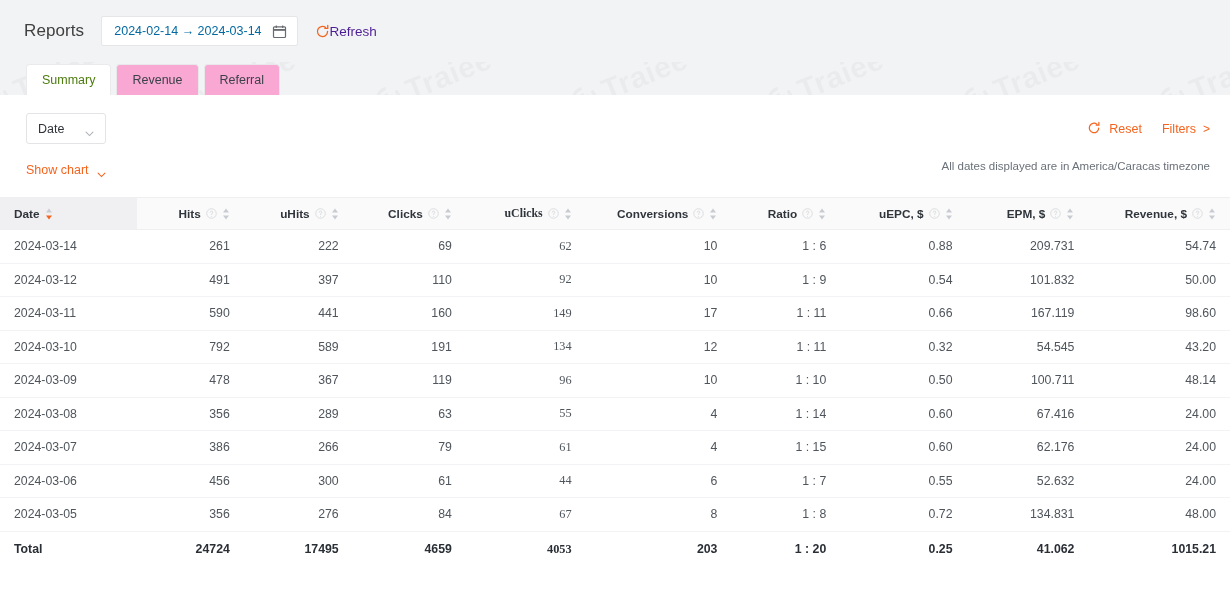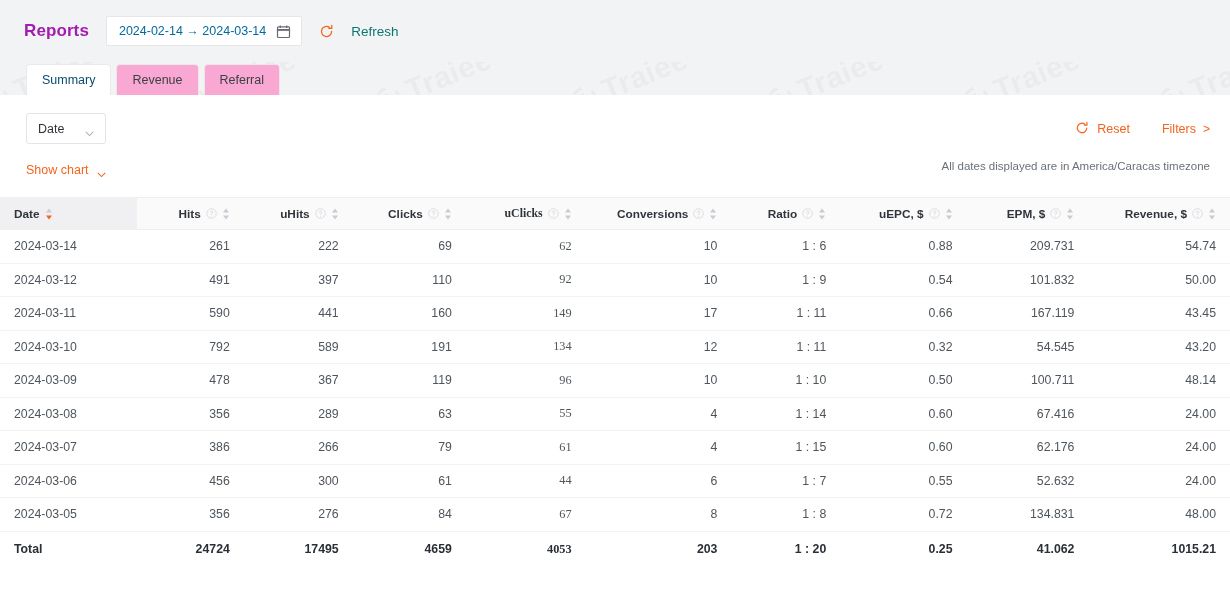--- a/index.html
+++ b/index.html
@@ -43,22 +43,22 @@
     position: relative;
     z-index: 10;
     height: 62px;
     background: #f2f3f5;
     display: flex;
     align-items: center;
     padding: 0 0 0 24px;
   }
   .page-title {
     font-size: 17px;
-    font-weight: 700;
-    color: #a21caf;
+    font-weight: 400;
+    color: #404040;
     letter-spacing: 0.1px;
   }
   .daterange {
     margin-left: 17px;
     height: 30px;
     background: #fff;
     border: 1px solid #e6e6e8;
     border-radius: 2px;
     display: flex;
     align-items: center;
@@ -71,22 +71,22 @@
   .daterange-text {
     font-size: 12.5px;
     color: #0369a1;
     white-space: nowrap;
   }
   .cal-icon { width: 15px; height: 15px; flex: none; opacity: .78; }
   .refresh-btn {
     margin-left: 17px;
     display: flex;
     align-items: center;
-    gap: 17px;
-    color: #0f766e;
+    gap: 0;
+    color: #4c1d95;
     font-size: 13.5px;
     cursor: pointer;
     user-select: none;
   }
   .refresh-ico { width: 15px; height: 15px; flex: none; }
 
   
   .tabs {
     position: relative;
     z-index: 10;
@@ -105,21 +105,21 @@
     color: #3c4149;
     background: #f9a8d4;
     border: 1px solid #e8e8ea;
     border-bottom: none;
     border-radius: 4px 4px 0 0;
     cursor: pointer;
     white-space: nowrap;
   }
   .tab.active {
     background: #fff;
-    color: #0c4a6e;
+    color: #4d7c0f;
     border-color: #eaeaec;
   }
 
   
   .panel {
     position: relative;
     z-index: 10;
     margin: 0;
     background: #fff;
     height: calc(598px - 62px - 33px);
@@ -159,21 +159,21 @@
     cursor: pointer;
     user-select: none;
   }
   .show-chart .chev { opacity: 1; }
 
   .toolbar-right {
     display: flex;
     flex-direction: column;
     align-items: flex-end;
   }
-  .tr-actions { display: flex; align-items: center; gap: 32px; height: 31px; }
+  .tr-actions { display: flex; align-items: center; gap: 20px; height: 31px; }
   .reset-btn, .filters-btn {
     display: flex;
     align-items: center;
     gap: 7px;
     color: #f4641e;
     font-size: 12.5px;
     cursor: pointer;
     user-select: none;
   }
   .tz-note {
@@ -682,21 +682,21 @@
           <tr>
             <td class="col-date col-date">2024-03-11</td>
             <td class="col-hits">590</td>
             <td class="col-uhits">441</td>
             <td class="col-clicks">160</td>
             <td class="col-uclicks">149</td>
             <td class="col-conv">17</td>
             <td class="col-ratio">1 : 11</td>
             <td class="col-uepc">0.66</td>
             <td class="col-epm">167.119</td>
-            <td class="col-rev">43.45</td>
+            <td class="col-rev">98.60</td>
           </tr>
           <tr>
             <td class="col-date col-date">2024-03-10</td>
             <td class="col-hits">792</td>
             <td class="col-uhits">589</td>
             <td class="col-clicks">191</td>
             <td class="col-uclicks">134</td>
             <td class="col-conv">12</td>
             <td class="col-ratio">1 : 11</td>
             <td class="col-uepc">0.32</td>

